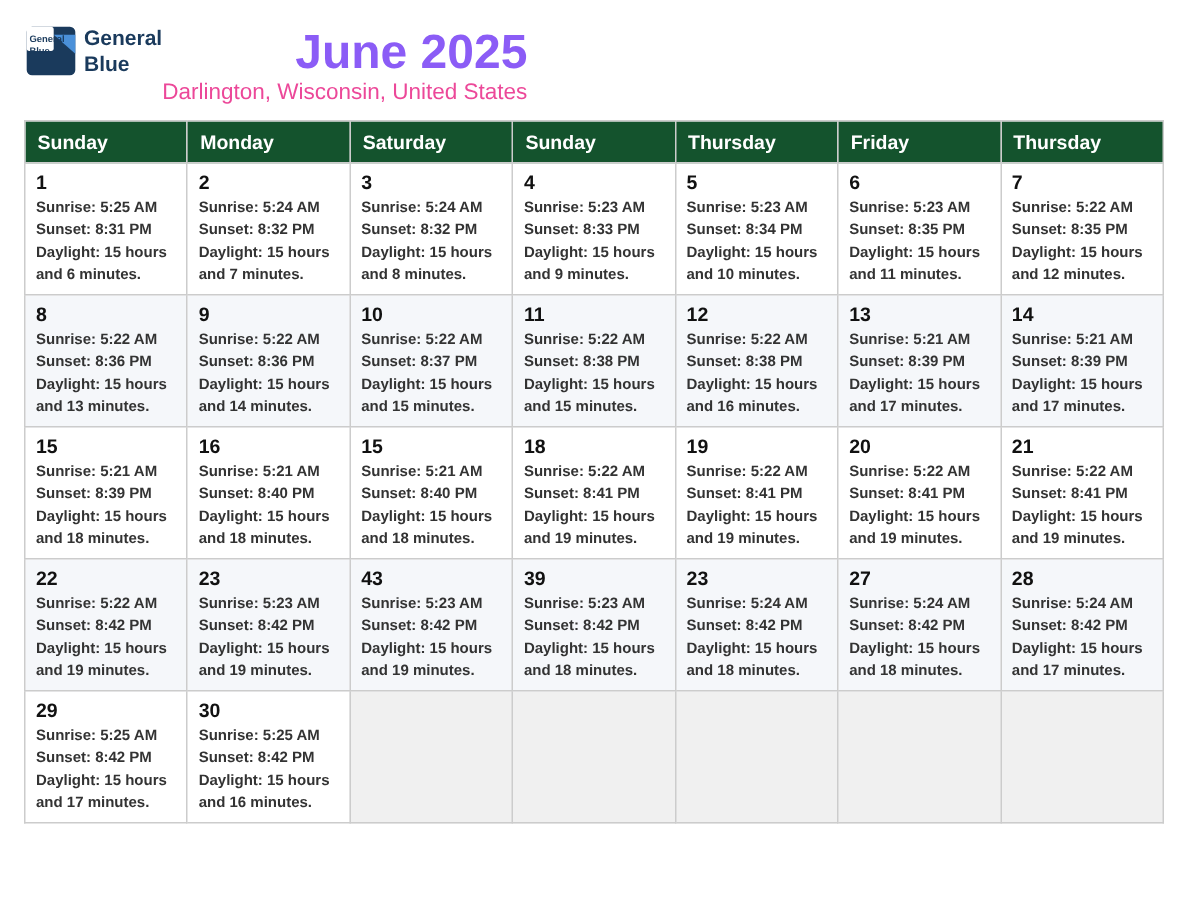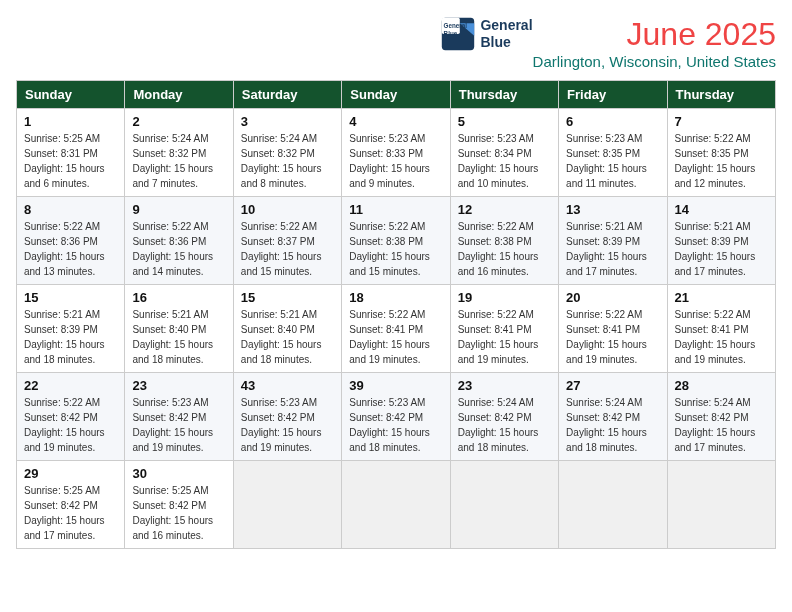--- a/index.html
+++ b/index.html
@@ -5,21 +5,21 @@
     * { box-sizing: border-box; margin: 0; padding: 0; }
     body {
       font-family: Arial, sans-serif;
       background: #fff;
       width: 792px;
       min-height: 612px;
       padding: 16px;
     }
     .header-area {
       display: flex;
-      justify-content: flex-end;
+      justify-content: flex-start;
       align-items: flex-start;
       margin-bottom: 10px;
     }
     .logo {
       display: flex;
       align-items: center;
       gap: 4px;
     }
     .logo-text {
       font-size: 14px;
@@ -29,26 +29,26 @@
     }
     .logo-icon {
       width: 36px;
       height: 36px;
     }
     .title-area {
       text-align: right;
     }
     .month-title {
       font-size: 32px;
-      font-weight: normal;
-      color: #ef4444;
+      font-weight: bold;
+      color: #8b5cf6;
     }
     .location-title {
       font-size: 15px;
-      color: #0f766e;
+      color: #ec4899;
     }
     .calendar {
       width: 100%;
       border-collapse: collapse;
       border: 1px solid #ccc;
     }
     .calendar th {
       background-color: #14532d;
       color: white;
       text-align: left;
@@ -73,20 +73,21 @@
     .day-num {
       font-size: 13px;
       font-weight: bold;
       margin-bottom: 2px;
       color: #111;
     }
     .day-info {
       font-size: 10px;
       line-height: 1.5;
       color: #333;
+      font-weight: bold;
     }
     .empty-cell {
       background: #f0f0f0 !important;
     }
   </style>
 </head>
 <body>
 
 <div class="header-area">
   <div class="logo">

